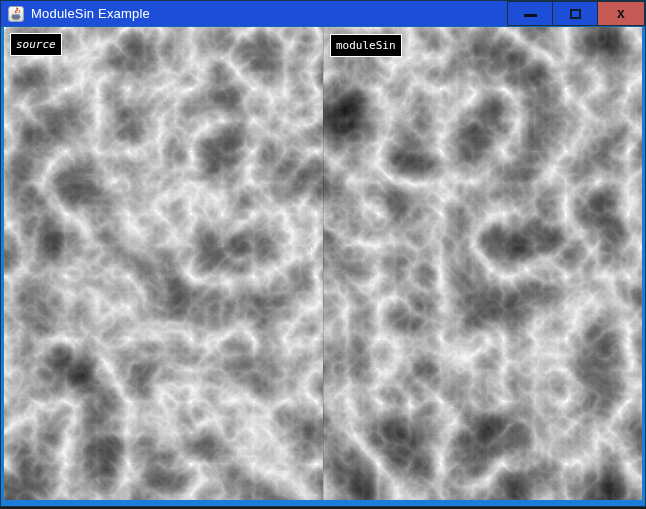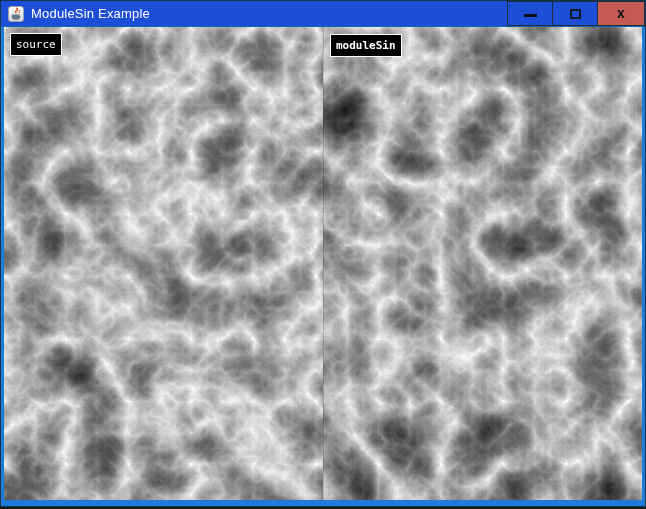--- a/index.html
+++ b/index.html
@@ -85,22 +85,22 @@
     position: absolute;
     background: #000000;
     color: #ffffff;
     border: 1px solid #ffffff;
     font-family: "DejaVu Sans Mono", "Liberation Mono", monospace;
     font-size: 11px;
     line-height: 13px;
     padding: 4px 5px;
     white-space: nowrap;
   }
-  .label-source { left: 6px; top: 6px; }
-  .label-modulesin { left: 326px; top: 7px; font-weight: bold; }
+  .label-source { left: 6px; top: 6px; font-style: italic; }
+  .label-modulesin { left: 326px; top: 7px; }
 </style>
 </head>
 <body>
 
 <div class="window">
 
   <div class="titlebar">
     <span class="app-icon">
       <svg width="16" height="16" viewBox="0 0 16 16">
         <defs>

